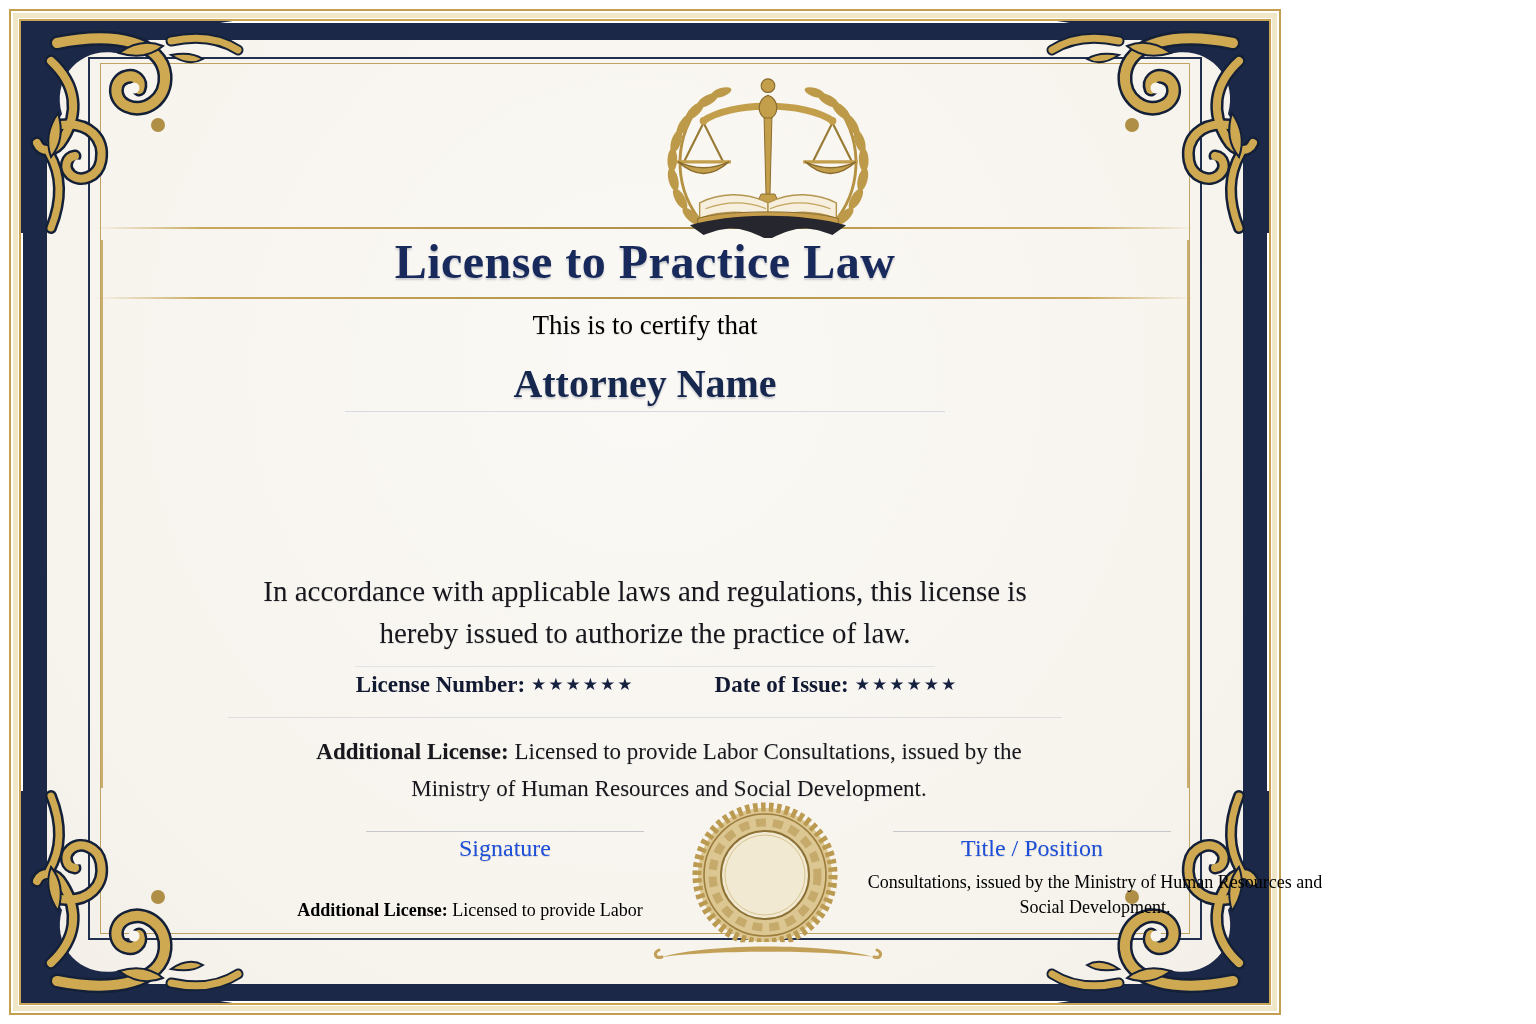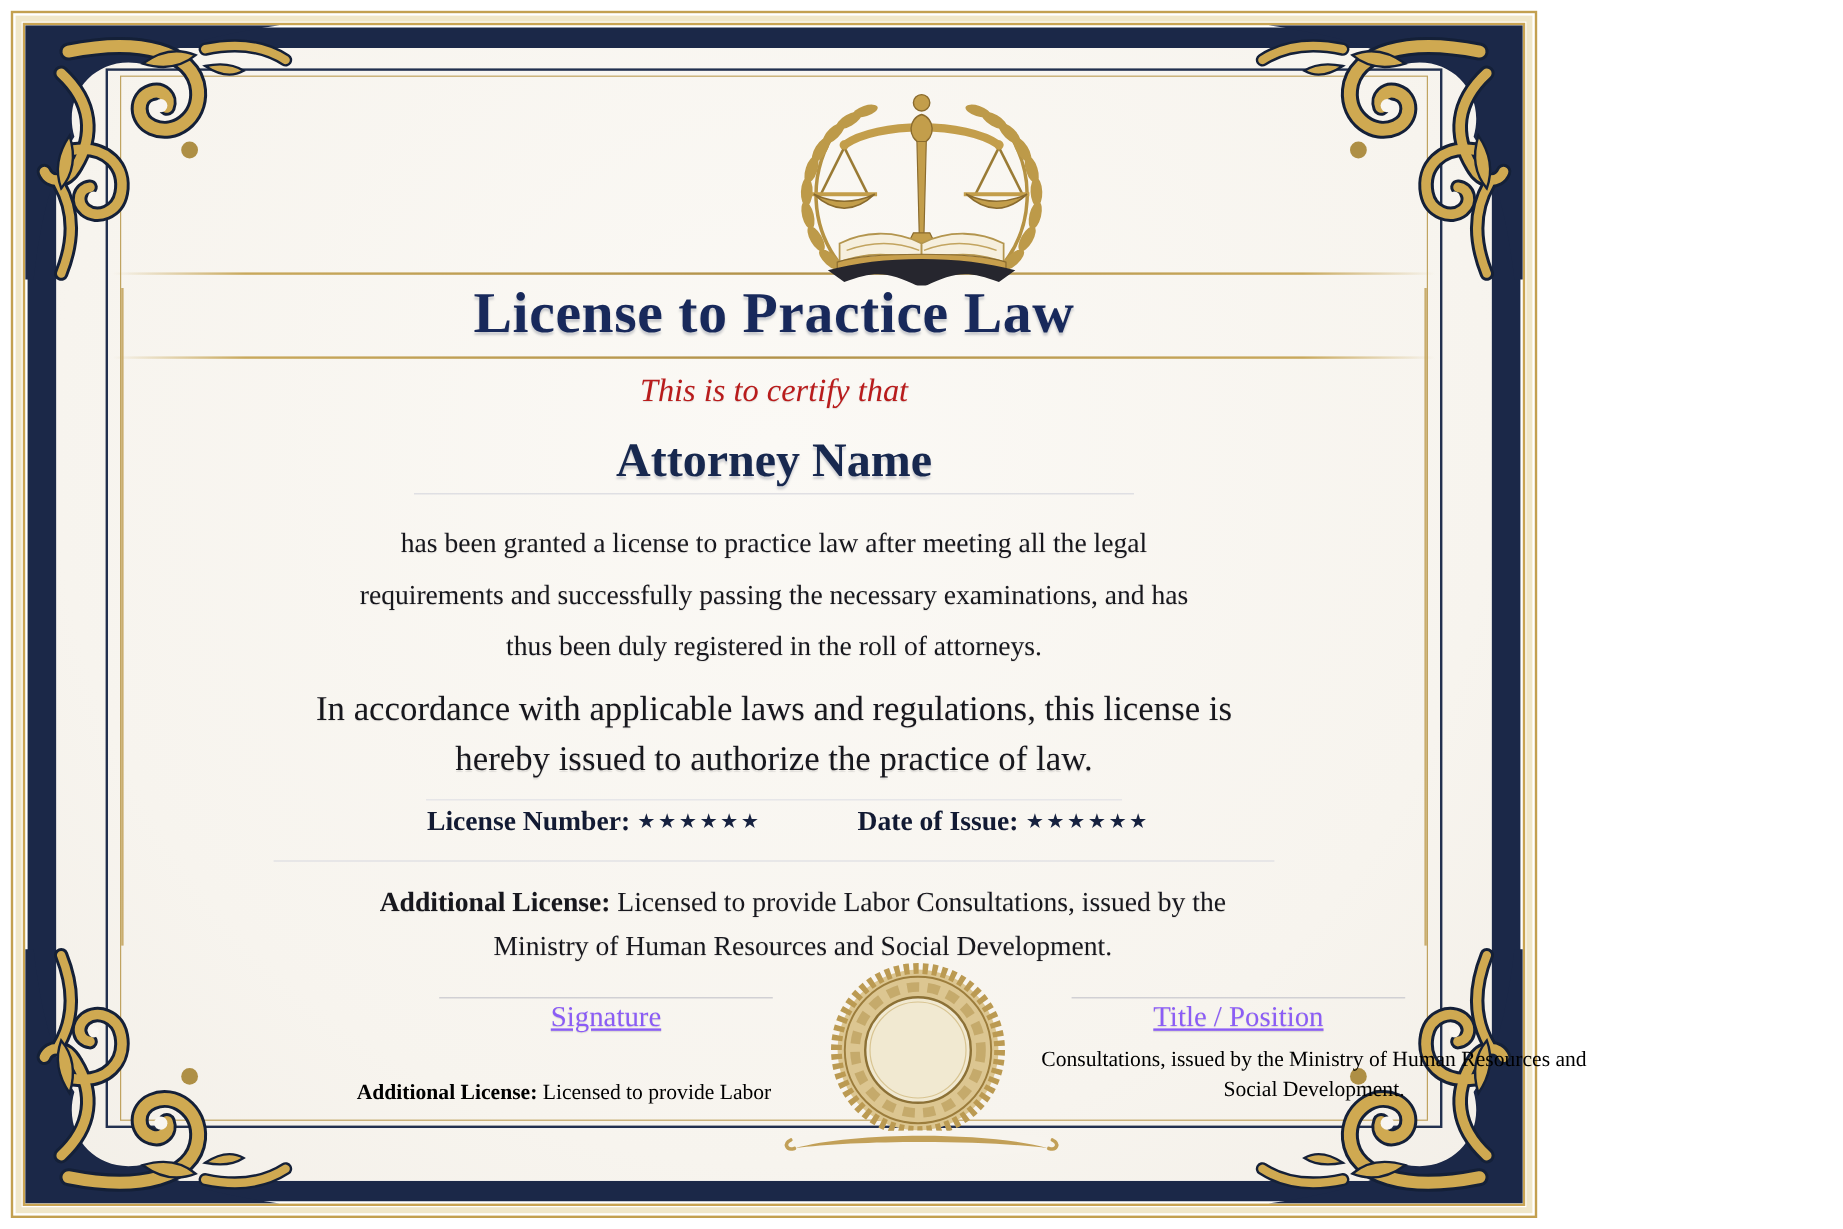--- a/index.html
+++ b/index.html
@@ -30,38 +30,38 @@
   .corner.tl{top:21px;left:21px}
   .corner.tr{top:21px;right:21px;transform:scaleX(-1)}
   .corner.bl{bottom:21px;left:21px;transform:scaleY(-1)}
   .corner.br{bottom:21px;right:21px;transform:scale(-1,-1)}
 
   
   .abs{position:absolute;left:0;right:0;text-align:center;}
   .emblem{position:absolute;left:638px;top:72px;width:260px;height:166px;}
   .title{top:234px;font-size:48px;font-weight:700;color:#18295b;letter-spacing:.5px;
          text-shadow:0 2px 2px rgba(25,35,70,.22);}
-  .certify{top:310px;font-size:27px;color:#b91c1c;text-shadow:0 1px 1px rgba(0,0,0,.12);font-style:italic;}
+  .certify{top:310px;font-size:27px;color:#000000;text-shadow:0 1px 1px rgba(0,0,0,.12);}
   .name{top:360px;font-size:40px;font-weight:700;color:#17284f;text-shadow:0 2px 2px rgba(25,35,70,.2);}
   .rule{position:absolute;height:1px;background:#d9d9df;}
   .rule.r1{top:411px;left:345px;right:345px}
   .rule.r2{top:666px;left:355px;right:355px;background:#e1e1e6}
   .rule.r3{top:717px;left:228px;right:228px;background:#dcdce1}
   .body-par{position:absolute;text-align:center;color:#17171d;text-shadow:0 1px 1px rgba(0,0,0,.10);}
   .p1{top:431px;left:283px;right:283px;font-size:23px;line-height:43px;}
   .p2{top:570px;left:248px;right:248px;font-size:29px;line-height:42px;}
   .license-row{top:672px;display:flex;justify-content:center;gap:80px;
                font-size:23px;font-weight:700;color:#121a33;padding-left:24px;}
   .stars{font-family:"DejaVu Sans",sans-serif;font-size:17px;letter-spacing:2px;
          color:#16213f;position:relative;top:-2px;margin-left:6px;}
   .p3{top:733px;left:253px;right:253px;font-size:23px;line-height:37px;margin-left:48px;}
   .sig-rule{position:absolute;top:831px;width:278px;height:1px;background:#c7c7ce;}
   .sig-rule.l{left:366px}.sig-rule.r{left:893px}
   .sig-label{position:absolute;top:835px;width:278px;text-align:center;
-             font-size:24px;color:#8b5cf6;text-shadow:0 1px 1px rgba(0,0,0,.12);text-decoration:underline;}
+             font-size:24px;color:#1d4ed8;text-shadow:0 1px 1px rgba(0,0,0,.12);}
   .sig-label.l{left:366px}.sig-label.r{left:893px}
   .seal{position:absolute;left:690px;top:800px;width:150px;height:150px;}
   .flourish{position:absolute;left:650px;top:936px;width:236px;height:32px;}
   .foot{position:absolute;font-size:18px;color:#000000;text-align:center;line-height:25px;}
   .foot.l{top:898px;left:260px;width:420px;}
   .foot.r{top:870px;left:845px;width:500px;}
   b{font-weight:700;}
 </style>
 </head>
 <body>
@@ -178,21 +178,20 @@
     <path d="M66,140 C88,132 108,132 128,140 M194,140 C172,132 152,132 132,140" fill="none" stroke="#c2a45f" stroke-width="1.2"></path>
     <path d="M58,150 C86,141 174,141 202,150 L202,157 C174,148 86,148 58,157 Z" fill="#c79f4c" stroke="#8a6b2e" stroke-width="1"></path>
     <path d="M50,157 C95,144 165,144 210,157 L196,167 C168,156 156,159 130,172 C104,159 92,156 64,167 Z" fill="#26262e"></path>
   </svg>
 
   <div class="abs title">License to Practice Law</div>
   <div class="abs certify">This is to certify that</div>
   <div class="abs name">Attorney Name</div>
   <div class="rule r1"></div>
 
-  <div class="body-par p1">has been granted a license to practice law after meeting all the legal requirements and successfully passing the necessary examinations, and has thus been duly registered in the roll of attorneys.</div>
   <div class="body-par p2">In accordance with applicable laws and regulations, this license is hereby issued to authorize the practice of law.</div>
 
   <div class="rule r2"></div>
   <div class="abs license-row">
     <div>
       <b>License Number:</b><span class="stars">★★★★★★</span>
     </div>
     <div>
       <b>Date of Issue:</b><span class="stars">★★★★★★</span>
     </div>

